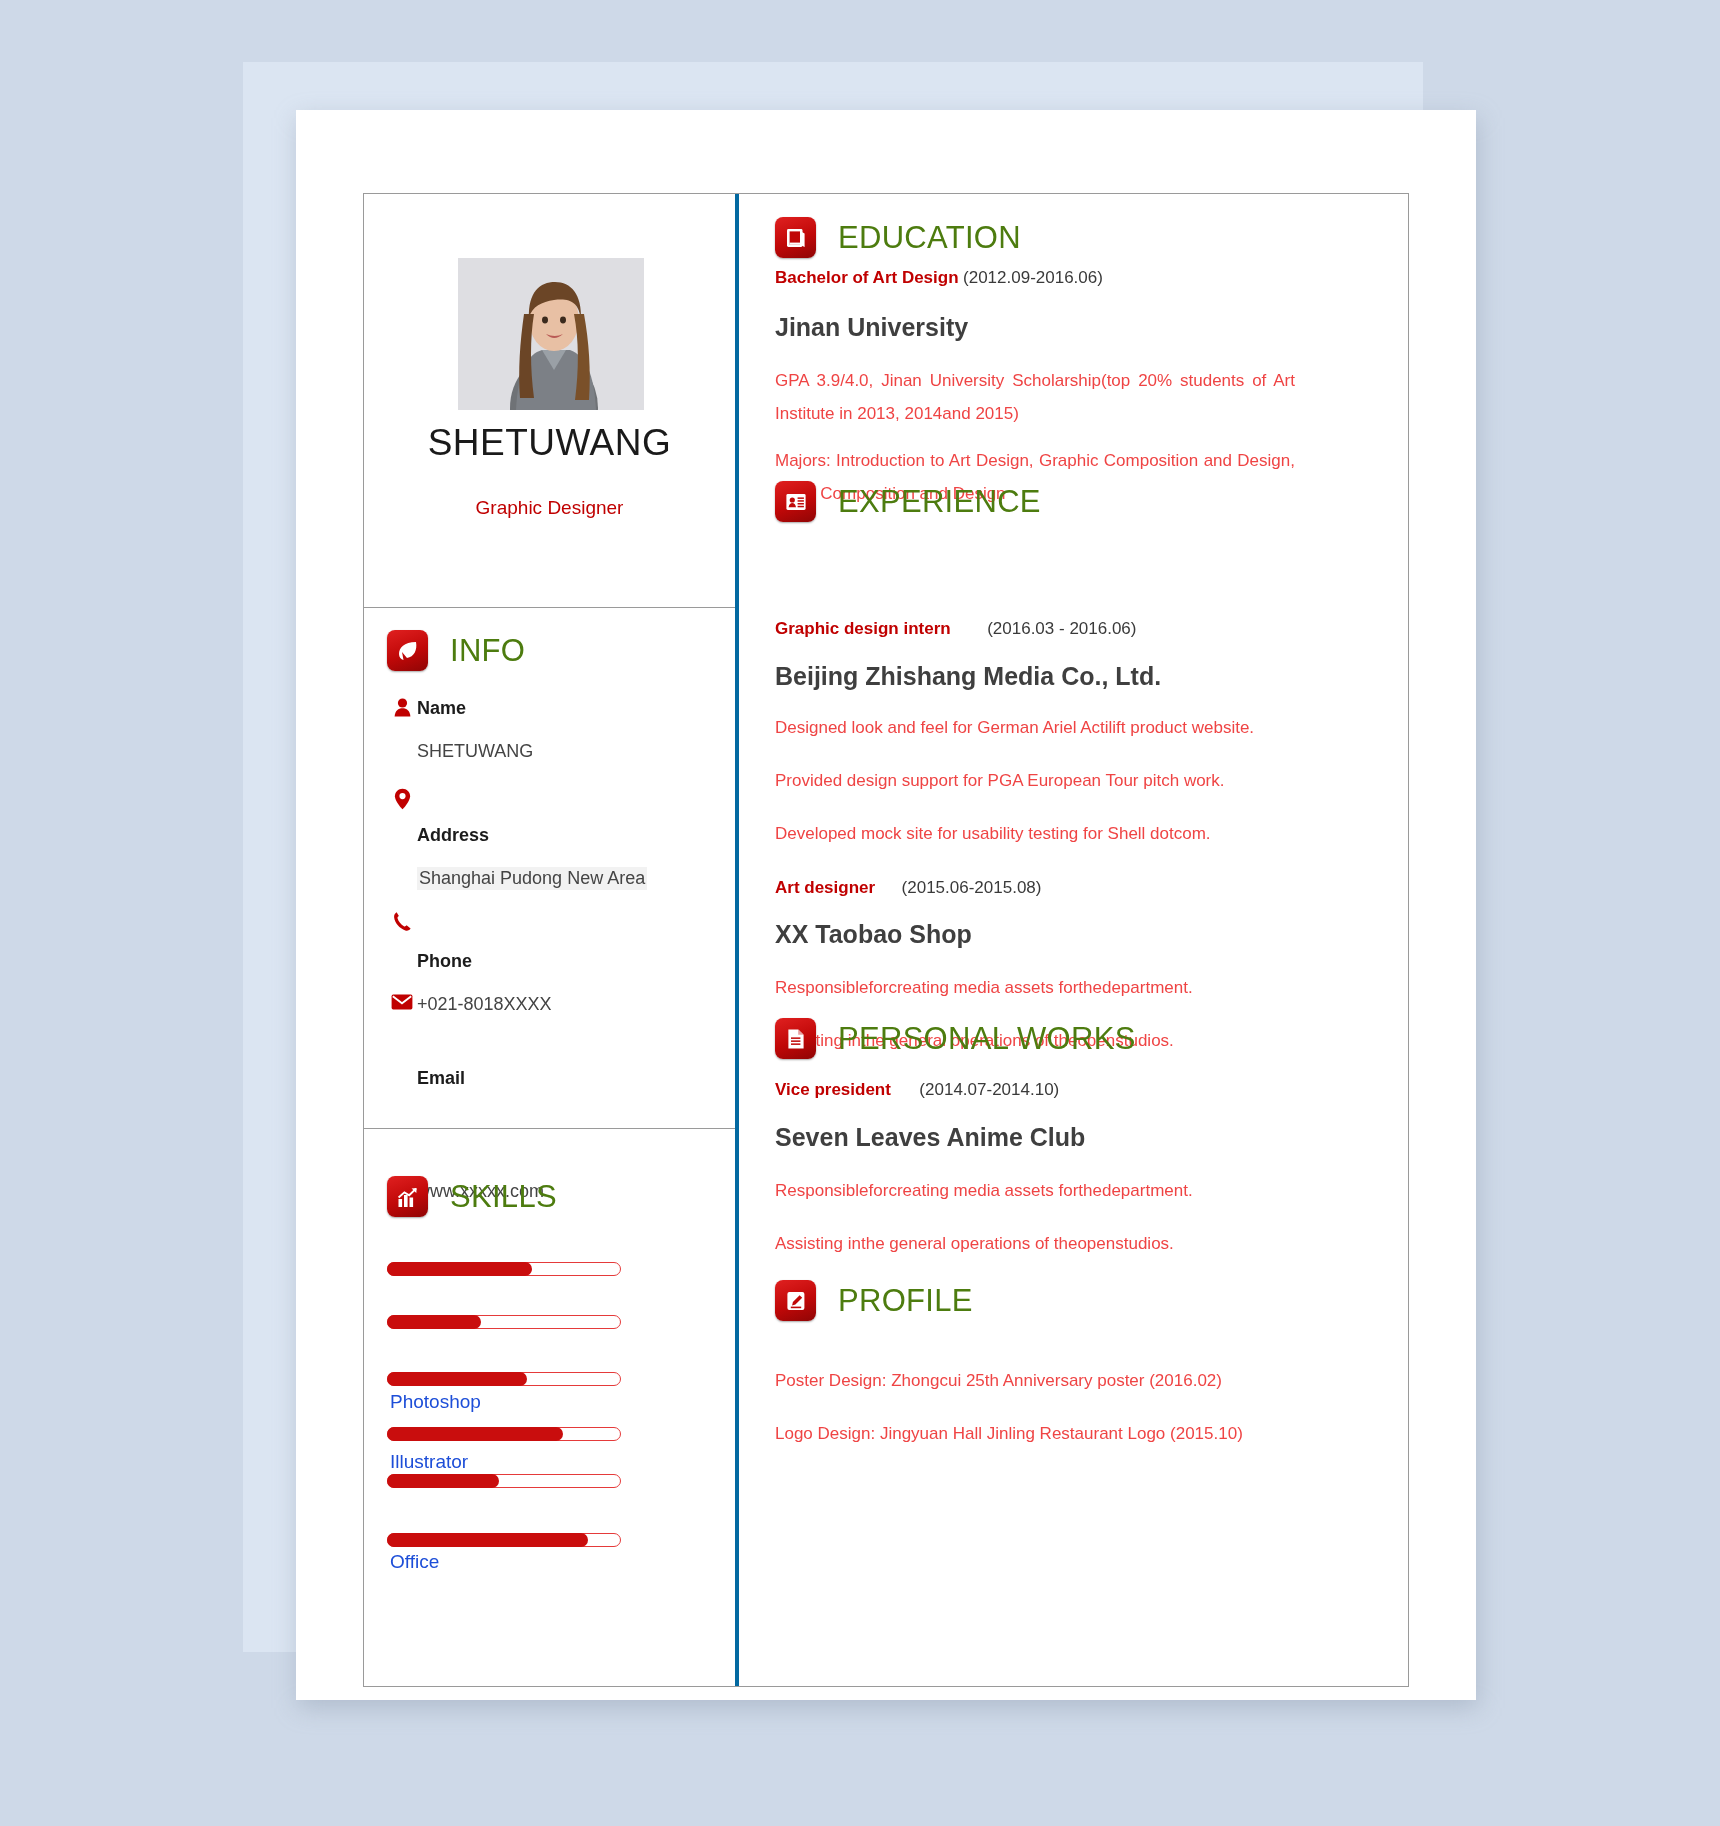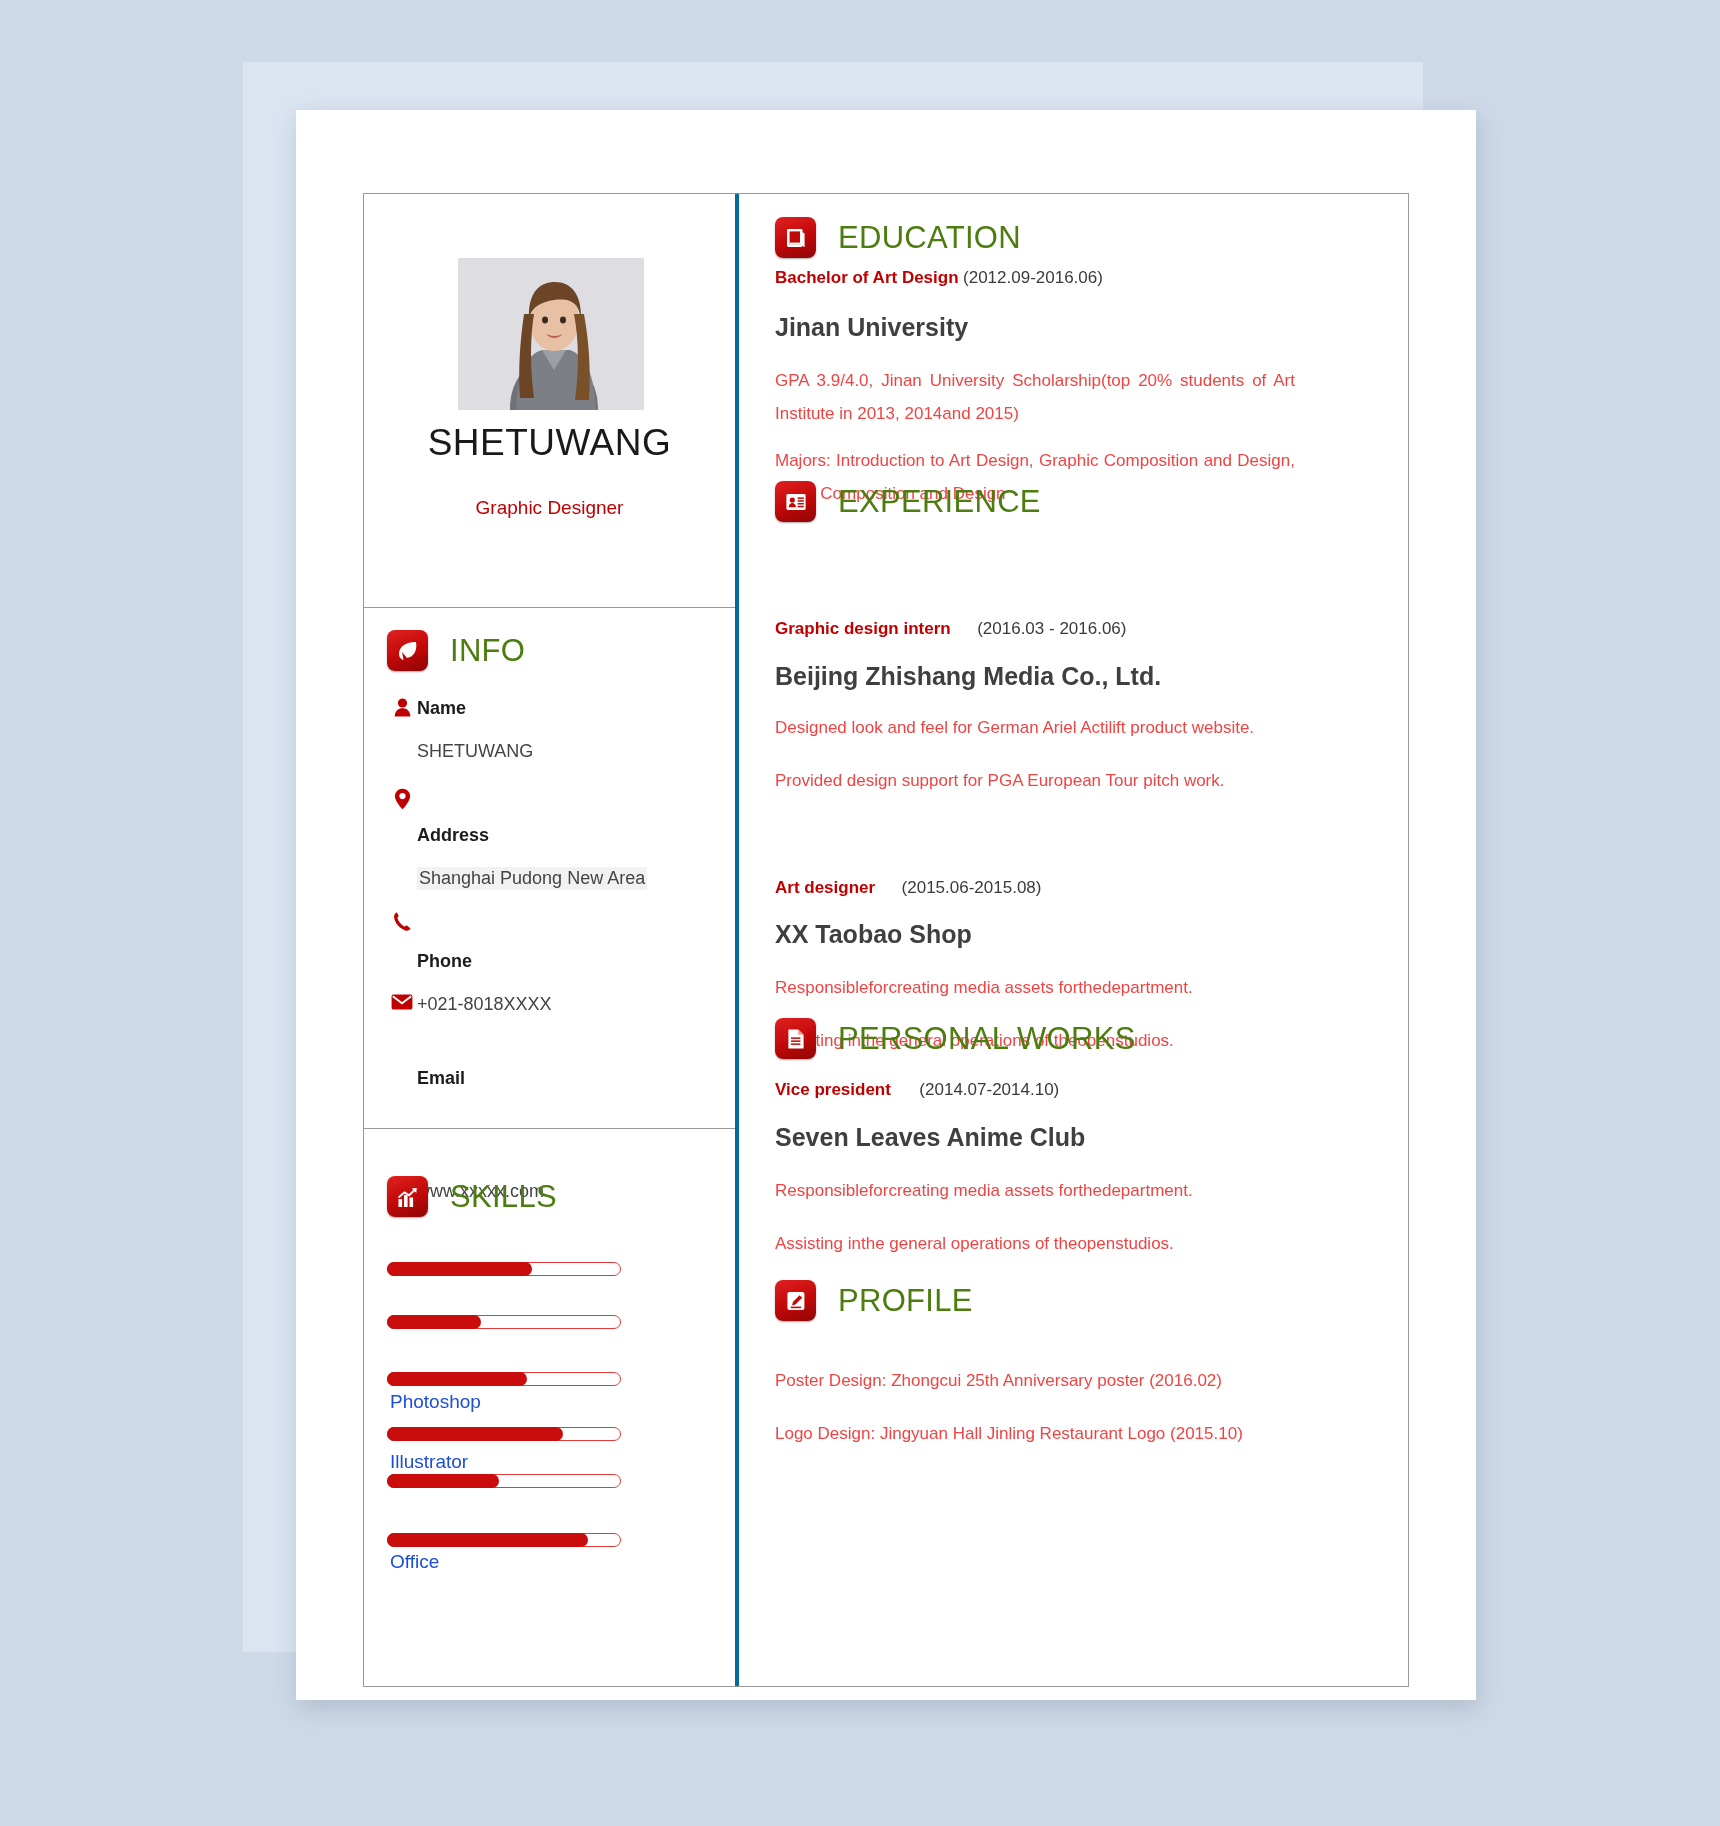--- a/index.html
+++ b/index.html
@@ -404,25 +404,26 @@
             <rect x="14.6" y="14" width="6.3" height="1.5" fill="#c00808"></rect>
             <rect x="14.6" y="16.8" width="6.3" height="1.5" fill="#c00808"></rect>
           </svg>
         </span>
         <span class="sec-title">EXPERIENCE</span>
       </div>
 
       <div class="r-block" style="left:36px; top:425px;">
         <div>
           <span class="r-job-title">Graphic design intern</span>
-          <span class="r-job-date" style="margin-left:22px;">(2016.03 - 2016.06)</span>
+          <span class="r-job-date" style="margin-left:32px;">(2016.03 - 2016.06)</span>
         </div>
         <div class="r-org" style="margin-top:23px;">Beijing Zhishang Media Co., Ltd.</div>
         <div class="r-para" style="margin-top:20px;">Designed look and feel for German Ariel Actilift product website.</div>
         <div class="r-para" style="margin-top:20px;">Provided design support for PGA European Tour pitch work.</div>
+        <div class="r-para" style="margin-top:20px;">Developed mock site for usability testing for Shell dotcom.</div>
       </div>
 
       <div class="r-block" style="left:36px; top:684px;">
         <div>
           <span class="r-job-title">Art designer</span>
           <span class="r-job-date" style="margin-left:22px;">(2015.06-2015.08)</span>
         </div>
         <div class="r-org" style="margin-top:22px;">XX Taobao Shop</div>
         <div class="r-para" style="margin-top:22px;">Responsibleforcreating media assets forthedepartment.</div>
         <div class="r-para" style="margin-top:20px;">Assisting inthe general operations of theopenstudios.</div>

